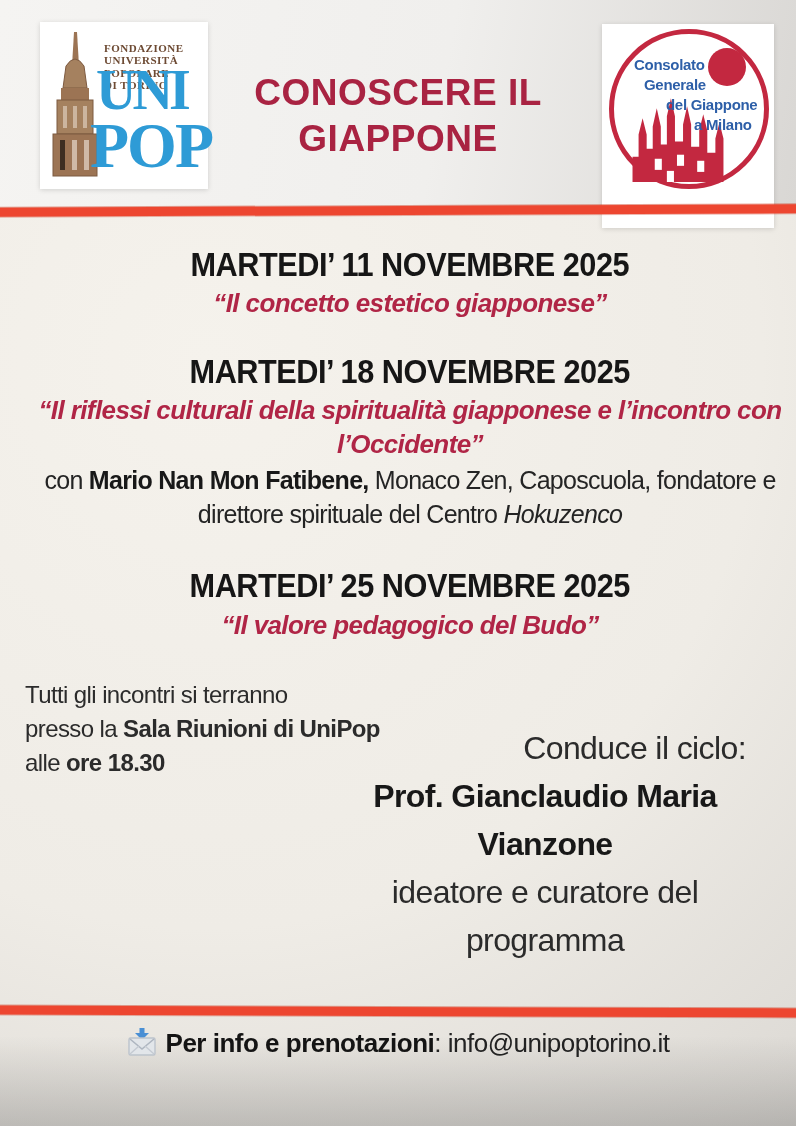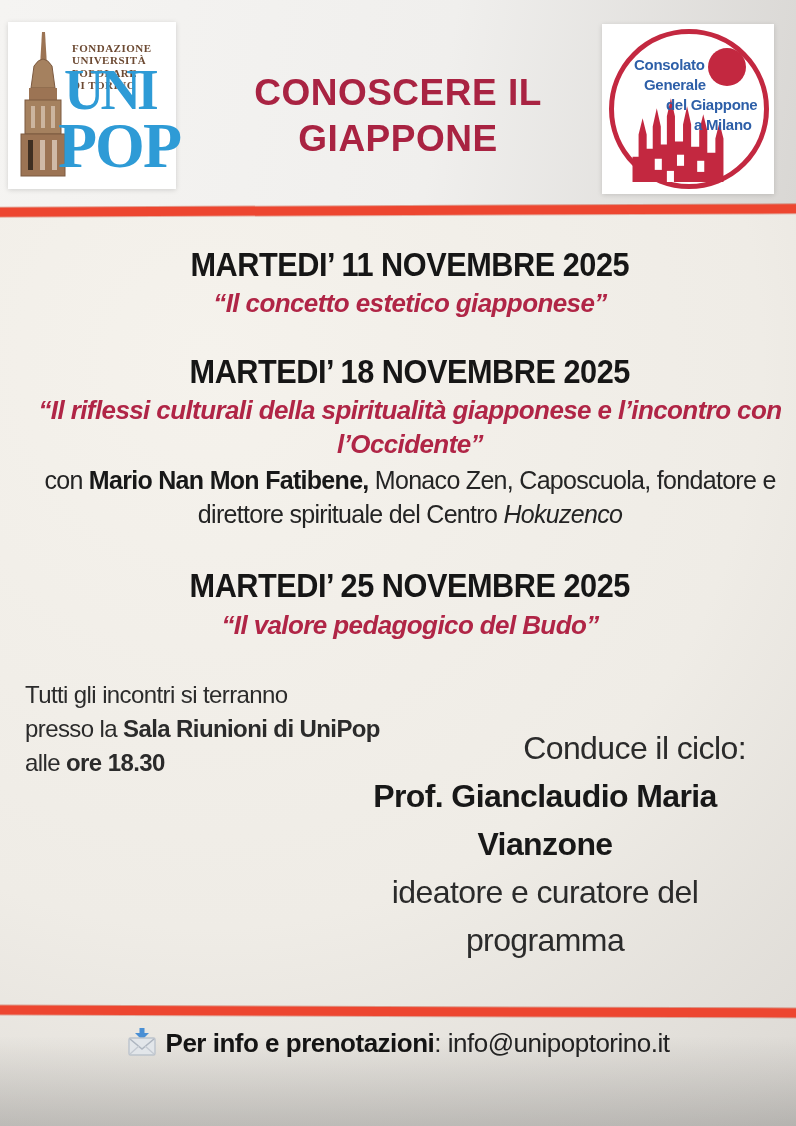--- a/index.html
+++ b/index.html
@@ -14,38 +14,38 @@
       linear-gradient(180deg, rgba(60,60,60,.18) 0%, rgba(60,60,60,0) 10px),
       linear-gradient(180deg, rgba(0,0,0,0) 92%, rgba(70,70,70,.25) 100%),
       radial-gradient(145% 105% at 26% 32%, #f5f2ec 0%, #efece6 48%, #dedbd6 78%, #ccc9c5 100%);
   }
   
   .header-band{
     position:absolute;top:0;left:0;right:0;height:207px;
     background:linear-gradient(100deg,#f5f4f2 0%,#f0efed 55%,#d9d7d4 100%);
   }
   .logo-box{position:absolute;background:#fff;box-shadow:0 1px 5px rgba(0,0,0,.15);}
-  .unipop{left:8px;top:22px;width:168px;height:167px;}
+  .unipop{left:40px;top:22px;width:168px;height:167px;}
   .mole{position:absolute;left:6px;top:10px;}
   .foundation{position:absolute;left:64px;top:20px;
     font-family:"Liberation Serif",serif;font-weight:bold;
     font-size:11px;line-height:1.12;letter-spacing:.5px;color:#6d4a33;}
   .uni{position:absolute;left:56px;top:40px;
     font-family:"Liberation Serif",serif;font-weight:bold;
     font-size:56px;line-height:1;letter-spacing:-4px;color:#2e9bd6;}
   .pop{position:absolute;left:50px;top:92px;
     font-family:"Liberation Serif",serif;font-weight:bold;
     font-size:64px;line-height:1;letter-spacing:-2px;color:#2e9bd6;}
   .title{
     position:absolute;left:200px;right:200px;top:70px;
     text-align:center;
     font-weight:800;font-size:37px;line-height:1.24;letter-spacing:.5px;
     color:#a92342;
   }
-  .consulate{right:22px;top:24px;width:172px;height:170px;}
+  .consulate{right:22px;top:24px;width:172px;height:204px;}
   .ring{position:absolute;left:7px;top:5px;width:150px;height:150px;
     border:5px solid #c32840;border-radius:50%;background:#fff;}
   .sun{position:absolute;left:106px;top:24px;width:38px;height:38px;
     border-radius:50%;background:#c32840;}
   .duomo{position:absolute;left:14px;top:62px;}
   .c-line{position:absolute;font-weight:bold;font-size:15px;color:#2d5fa8;letter-spacing:-.3px;}
   .c1{left:32px;top:32px;}
   .c2{left:42px;top:52px;}
   .c3{left:64px;top:72px;}
   .c4{left:92px;top:92px;}

